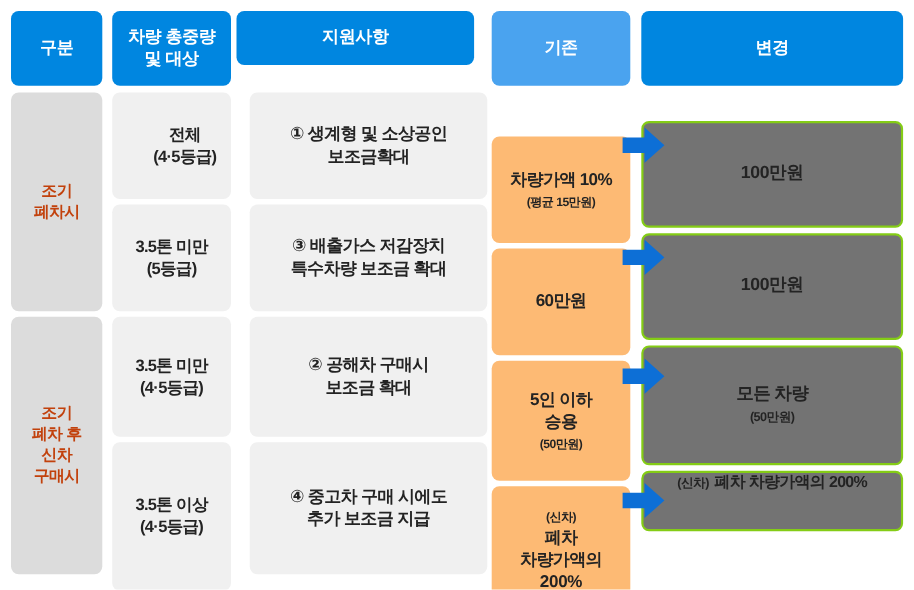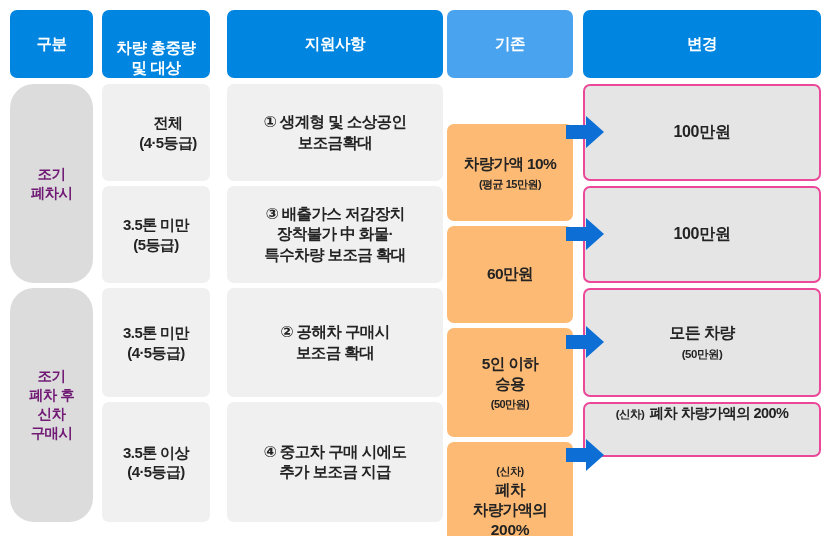--- a/index.html
+++ b/index.html
@@ -33,25 +33,24 @@
     color:#ffffff;
     font-weight:bold;
     font-size:15.5px;
     letter-spacing:-0.4px;
   }
   .hdr.light{background:#4aa3ef;}
 
   
   .group{
     background:#dcdcdc;
-    color:#701a75;
+    color:#c2410c;
     font-weight:bold;
     font-size:14.5px;
     letter-spacing:-0.6px;
-    border-radius:24px;
   }
 
   
   .body-cell{
     background:#f0f0f0;
     color:#232323;
     font-weight:bold;
     font-size:15px;
     letter-spacing:-0.6px;
   }
@@ -68,26 +67,27 @@
   }
   .before .sub{
     font-size:11px;
     font-weight:bold;
     letter-spacing:-0.5px;
     margin-top:3px;
   }
 
   
   .after{
-    background:#e5e5e5;
-    border:2px solid #ec4899;
+    background:#737373;
+    border:2px solid #84cc16;
     color:#232323;
     font-weight:bold;
     font-size:16px;
     letter-spacing:-0.6px;
+    margin-top:26px;
   }
   .after .sub{
     font-size:11.5px;
     font-weight:bold;
     letter-spacing:-0.5px;
     margin-top:4px;
   }
   .after.split{
     font-size:14.5px;
     flex-direction:row;
@@ -111,26 +111,26 @@
 </style>
 </head>
 <body>
 
 <div id="table-root">
 
   <div class="cell hdr" style="left:10px;top:10px;width:83px;height:68px;">
     <span class="ln">구분</span>
   </div>
 
-  <div class="cell hdr" style="left:102px;top:10px;width:108px;height:68px;justify-content:flex-end;">
+  <div class="cell hdr" style="left:102px;top:10px;width:108px;height:68px;">
     <span class="ln">차량 총중량</span>
     <span class="ln">및 대상</span>
   </div>
 
-  <div class="cell hdr" style="left:227px;top:10px;width:216px;height:68px;justify-content:center;">
+  <div class="cell hdr" style="left:215px;top:10px;width:216px;height:49px;justify-content:center;">
     <span class="ln">지원사항</span>
   </div>
 
   <div class="cell hdr light" style="left:447px;top:10px;width:126px;height:68px;">
     <span class="ln">기존</span>
   </div>
 
   <div class="cell hdr" style="left:583px;top:10px;width:238px;height:68px;">
     <span class="ln">변경</span>
   </div>
@@ -172,21 +172,20 @@
     </svg>
   </div>
 
   <div class="cell body-cell" style="left:102px;top:186px;width:108px;height:97px;">
     <span class="ln">3.5톤 미만</span>
     <span class="ln">(5등급)</span>
   </div>
 
   <div class="cell body-cell wide" style="left:227px;top:186px;width:216px;height:97px;">
     <span class="ln">③ 배출가스 저감장치</span>
-    <span class="ln">장착불가 中 화물·</span>
     <span class="ln">특수차량 보조금 확대</span>
   </div>
 
   <div class="cell before" style="left:447px;top:186px;width:126px;height:97px;text-align:right;">
     <span class="ln">60만원</span>
   </div>
 
   <div class="cell after" style="left:583px;top:186px;width:238px;height:97px;">
     <span class="ln num">100만원</span>
   </div>
@@ -217,21 +216,21 @@
     <span class="ln">모든 차량</span>
     <span class="sub">(50만원)</span>
   </div>
 
   <div class="arrow" style="left:565px;top:325px;">
     <svg viewBox="0 0 40 34" xmlns="http://www.w3.org/2000/svg" aria-hidden="true">
       <path d="M1 10 H21 V1 L39 17 L21 33 V24 H1 Z" fill="#0d6fd6"></path>
     </svg>
   </div>
 
-  <div class="cell body-cell" style="left:102px;top:402px;width:108px;height:120px;">
+  <div class="cell body-cell" style="left:102px;top:402px;width:108px;height:135px;">
     <span class="ln">3.5톤 이상</span>
     <span class="ln">(4·5등급)</span>
   </div>
 
   <div class="cell body-cell wide" style="left:227px;top:402px;width:216px;height:120px;">
     <span class="ln">④ 중고차 구매 시에도</span>
     <span class="ln">추가 보조금 지급</span>
   </div>
 
   <div class="cell before" style="left:447px;top:402px;width:126px;height:120px;">

